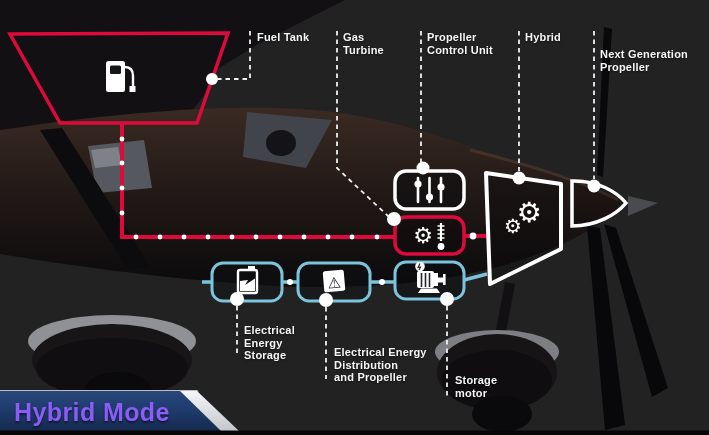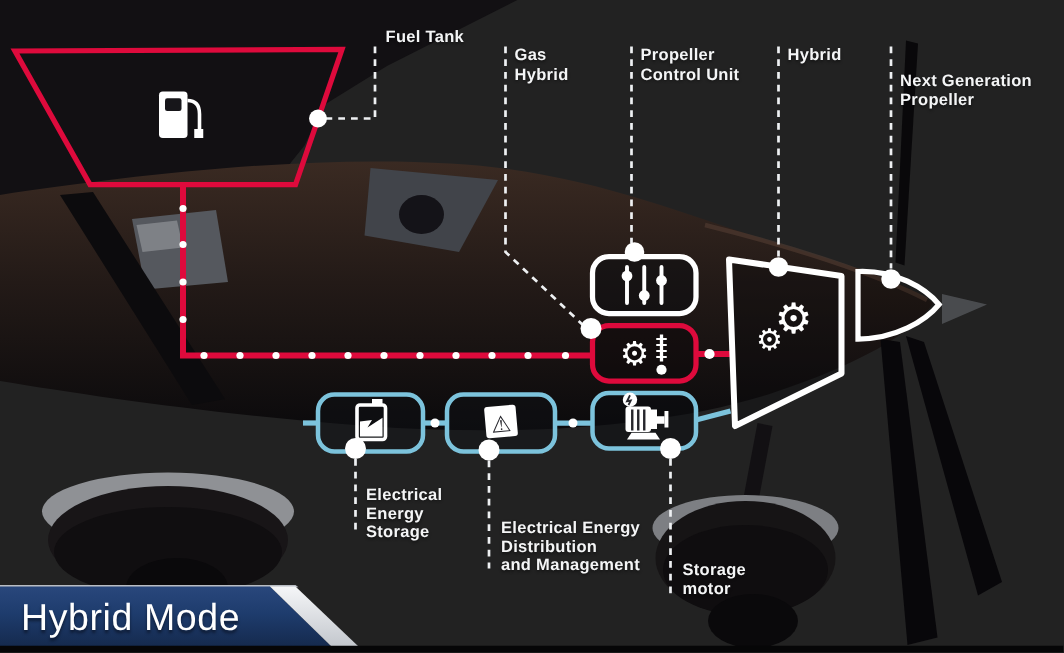--- a/index.html
+++ b/index.html
@@ -18,22 +18,22 @@
     font-weight:bold;
     font-size:11px;
     line-height:12.5px;
     letter-spacing:.2px;
     white-space:pre-line;
     text-shadow:0 1px 2px rgba(0,0,0,.45);
   }
   .banner-label{
     position:absolute;
     left:14px;top:398px;
-    color:#ffffff;
-    font-weight:normal;
+    color:#8b5cf6;
+    font-weight:bold;
     font-size:25px;
     letter-spacing:.4px;
     text-shadow:0 2px 2px rgba(6,12,24,.6);
   }
 </style>
 </head>
 <body>
 
 <div class="stage">
 
@@ -209,32 +209,32 @@
 
   <g>
     <path d="M0,390 L197,390 L199,391.5 L0,391.5 Z" fill="#b9bdc4"></path>
     <polygon points="0,391 180,391 221,431 0,431" fill="url(#bannerGrad)"></polygon>
     <polygon points="180,391 197,391 239,431 221,431" fill="url(#stripeGrad)"></polygon>
   </g>
 
   <rect x="0" y="430.5" width="709" height="4.5" fill="#060607"></rect>
 </svg>
 
-<div class="callout-label" style="left:257px;top:19px;">Fuel Tank</div>
+<div class="callout-label" style="left:257px;top:31px;">Fuel Tank</div>
 <div class="callout-label" style="left:343px;top:31px;">Gas
-Hybrid</div>
+Turbine</div>
 <div class="callout-label" style="left:427px;top:31px;">Propeller
 Control Unit</div>
 <div class="callout-label" style="left:525px;top:31px;">Hybrid</div>
 <div class="callout-label" style="left:600px;top:31px;margin-top:17px;">Next Generation
 Propeller</div>
 <div class="callout-label" style="left:244px;top:324px;">Electrical
 Energy
 Storage</div>
 <div class="callout-label" style="left:334px;top:346px;">Electrical Energy
 Distribution
-and Management</div>
+and Propeller</div>
 <div class="callout-label" style="left:455px;top:374px;">Storage
 motor</div>
 
 <div class="banner-label">Hybrid Mode</div>
 
 </div>
 
 </body></html>

